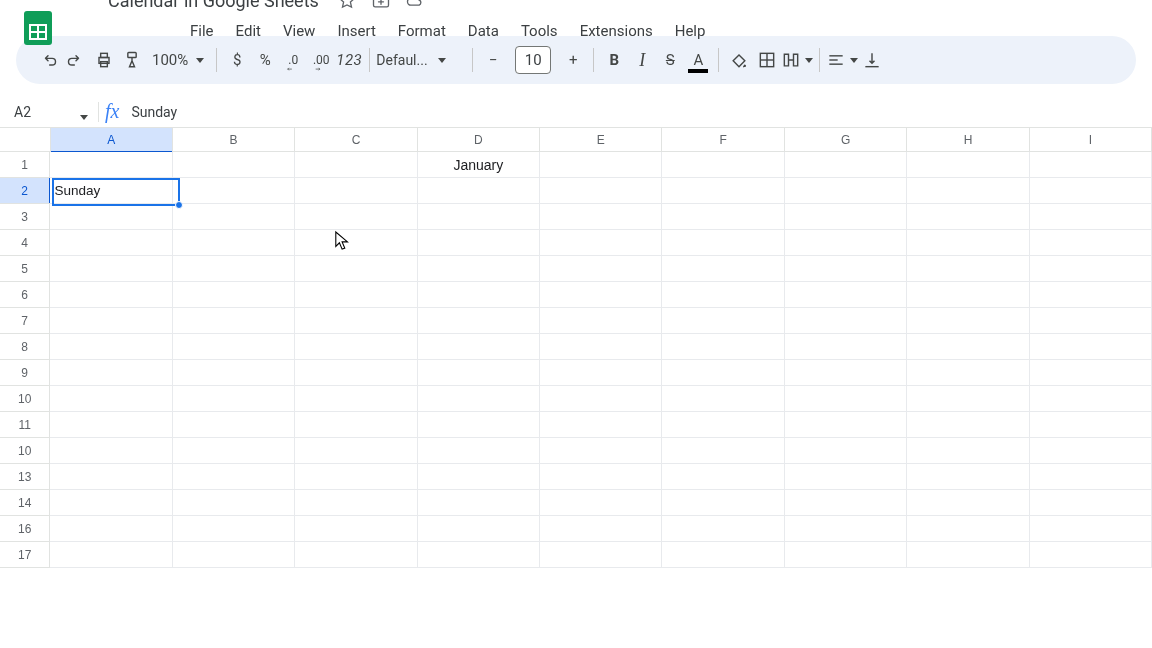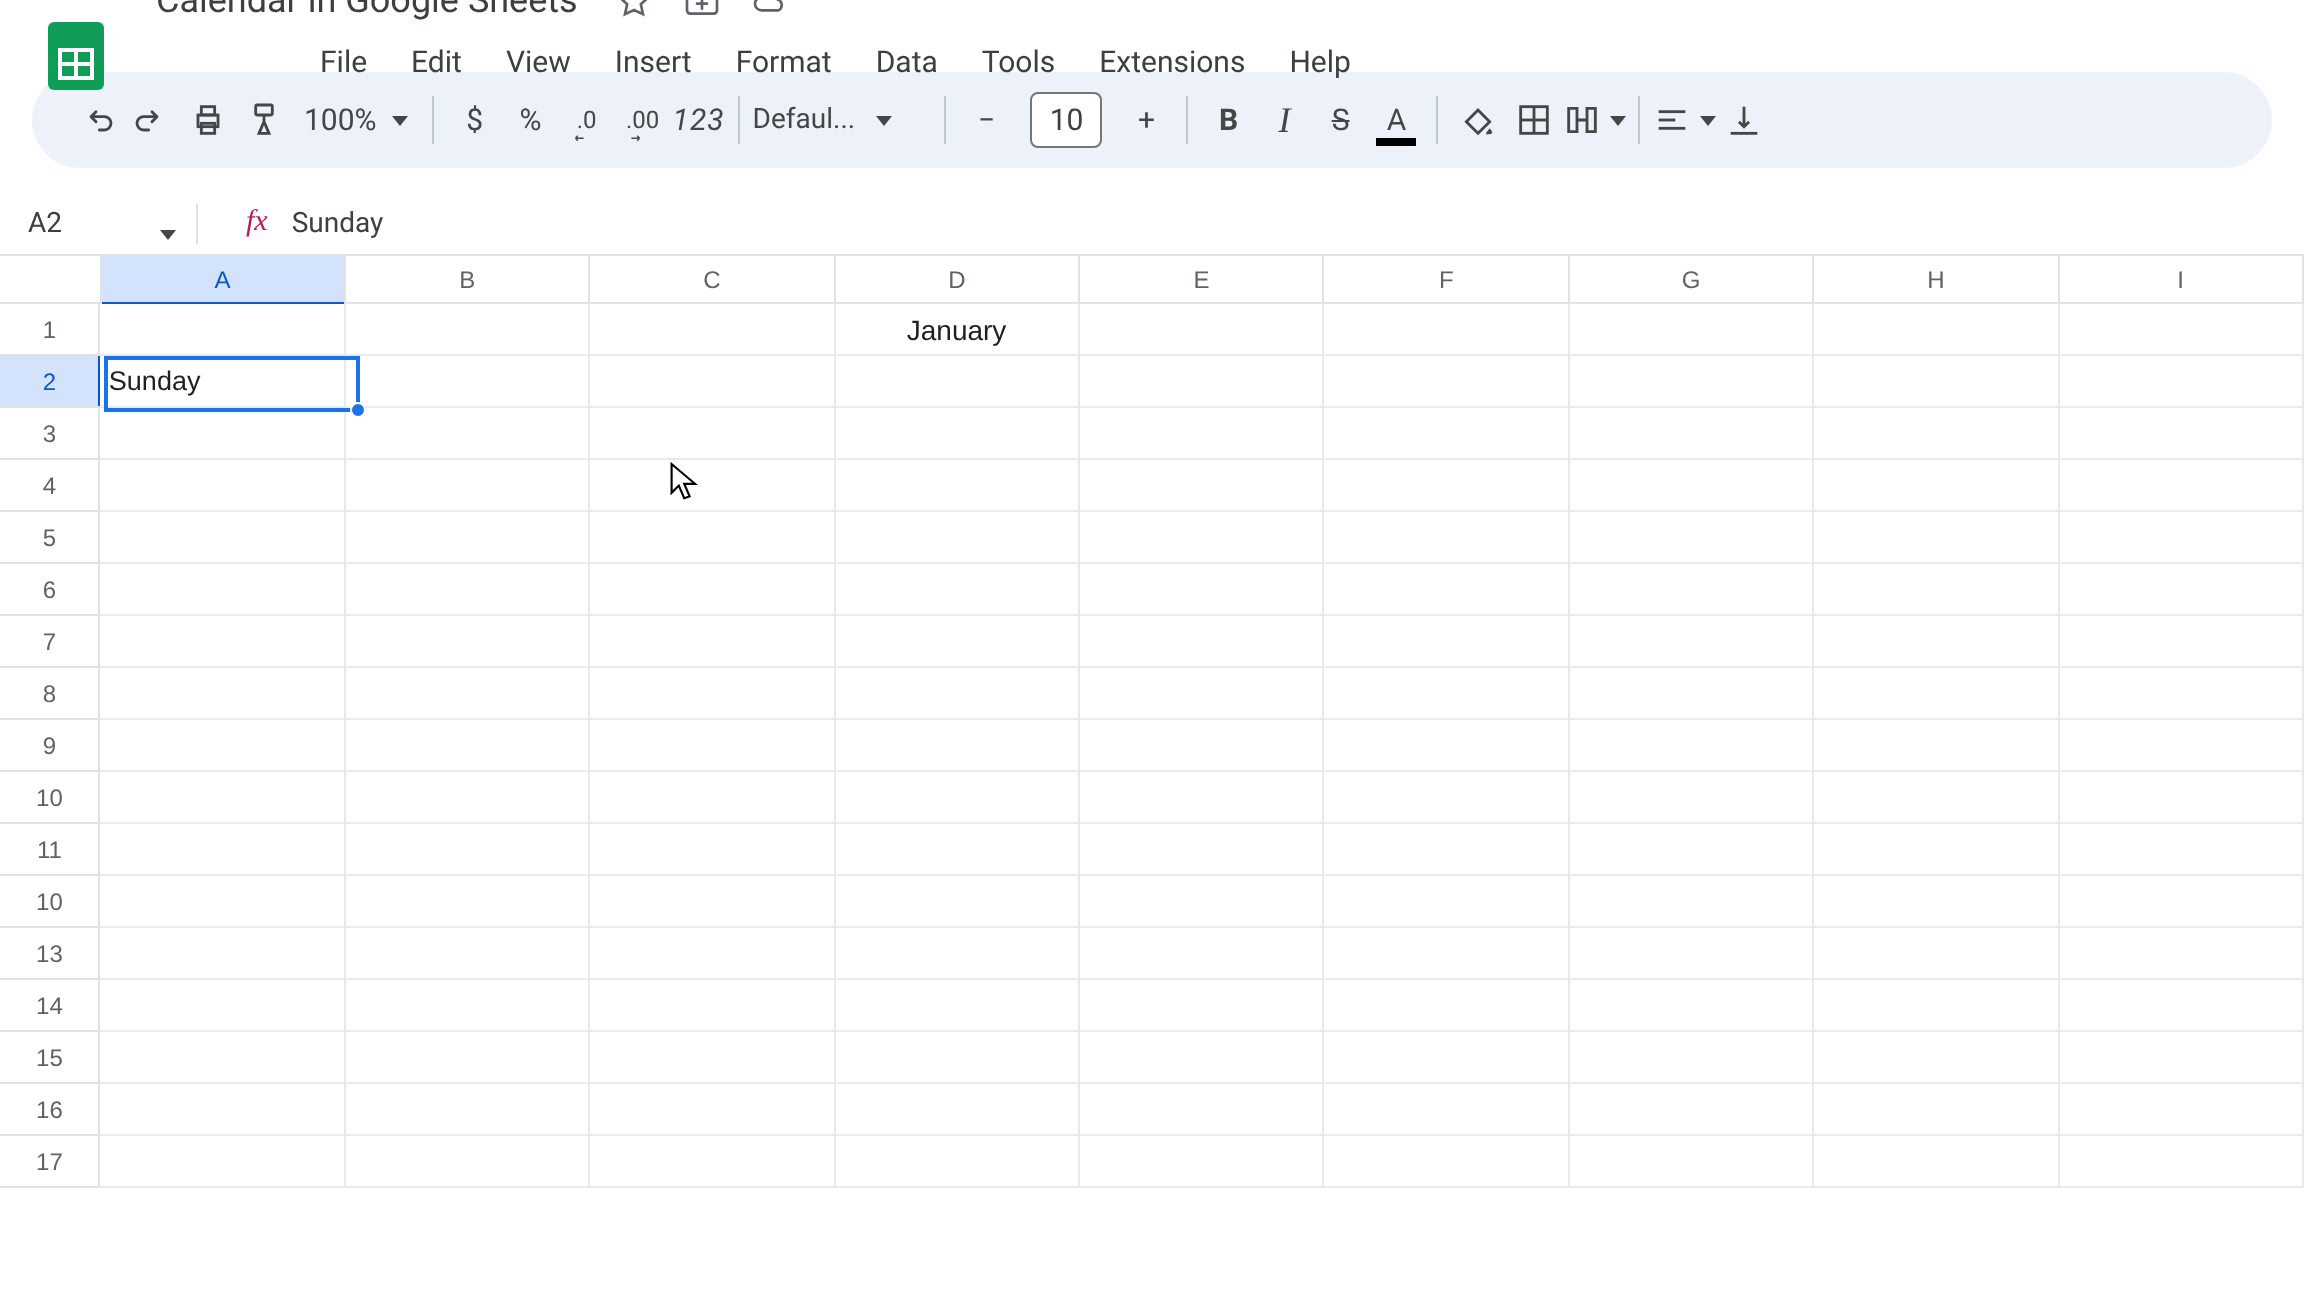--- a/index.html
+++ b/index.html
@@ -7,21 +7,21 @@
     margin: 0;
     font-family: "Google Sans", Roboto, Arial, sans-serif;
     color: #3c4043;
     background: #fff;
     width: 1152px;
     height: 648px;
     overflow: hidden;
     font-size: 14px;
   }
   
-  .titlebar { display: flex; align-items: center; padding: 6px 20px 0 16px; height: 36px; }
+  .titlebar { display: flex; align-items: center; padding: 6px 20px 0 16px; height: 36px; gap: 30px; }
   .logo {
     width: 44px; height: 44px; margin-right: 14px;
     display: flex; align-items: center; justify-content: center;
     position: relative; top: 6px;
   }
   .logo svg { width: 40px; height: 40px; }
   .title-col { flex: 1; }
   .doc-title-row { display: flex; align-items: center; gap: 14px; }
   .doc-title { font-size: 18px; color: #3c4043; padding: 2px 4px; line-height: 22px; }
   .title-icons { display: flex; gap: 14px; align-items: center; }
@@ -59,21 +59,21 @@
   }
   .bold { font-weight:700; }
   .ital { font-style:italic; font-family: Georgia, serif; font-size:18px; }
   .strike { text-decoration: line-through; }
   .text-color-btn { position:relative; }
   .text-color-underline { position:absolute; bottom:3px; left:4px; right:4px; height:4px; background:#000; }
   
   .fbar { display:flex; align-items:center; height:32px; border-bottom:1px solid #e1e3e1; padding: 0 0 0 8px; font-size:14px; }
   .namebox { width:90px; display:flex; align-items:flex-end; justify-content:space-between; padding: 0 10px 0 6px; color:#3c4043; }
   .fsep { width:1px; height:20px; background:#e1e3e1; }
-  .fx { font-style:italic; color:#be185d; margin:0 12px 0 24px; font-family: Georgia, serif; font-size:15px; }
+  .fx { font-style:italic; color:#3b82f6; margin:0 12px 0 6px; font-family: Georgia, serif; font-size:20px; }
   .formula-content { color:#3c4043; }
   
   .grid { position:relative; font-family: Arial, sans-serif; font-size:13px; }
   .colhead-row { display:flex; height:24px; background:#fff; border-bottom:1px solid #e1e3e1;}
   .corner { width:52px; border-right:1px solid #e1e3e1; background:#fff; }
   .colhead {
     width:126px; display:flex; align-items:center; justify-content:center;
     border-right:1px solid #e1e3e1; color:#5f6368; font-size:12px; background:#fff;
   }
   .colhead.sel { background:#d3e3fd; color:#0b57d0; font-weight:500; position:relative; }
@@ -446,32 +446,20 @@
         <div class="cell"></div>
         <div class="cell"></div>
         <div class="cell"></div>
         <div class="cell"></div>
         <div class="cell"></div>
         <div class="cell"></div>
         <div class="cell"></div>
         <div class="cell"></div>
       </div>
       <div class="row">
-        <div class="rowhead">15</div>
-        <div class="cell"></div>
-        <div class="cell"></div>
-        <div class="cell"></div>
-        <div class="cell"></div>
-        <div class="cell"></div>
-        <div class="cell"></div>
-        <div class="cell"></div>
-        <div class="cell"></div>
-        <div class="cell"></div>
-      </div>
-      <div class="row">
         <div class="rowhead">16</div>
         <div class="cell"></div>
         <div class="cell"></div>
         <div class="cell"></div>
         <div class="cell"></div>
         <div class="cell"></div>
         <div class="cell"></div>
         <div class="cell"></div>
         <div class="cell"></div>
         <div class="cell"></div>

